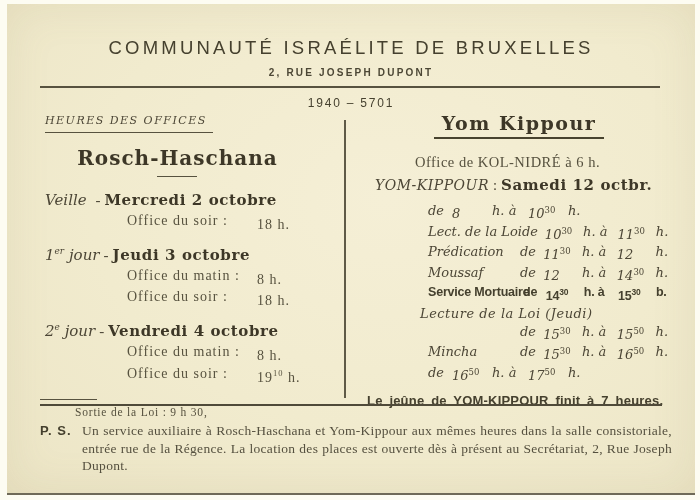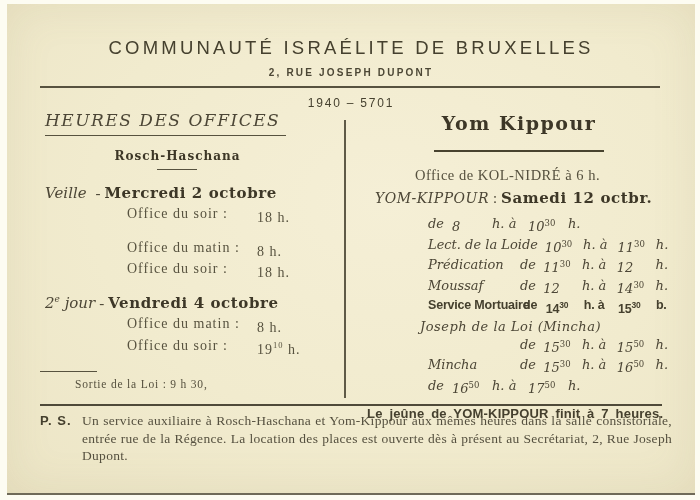--- a/index.html
+++ b/index.html
@@ -30,28 +30,28 @@
   .year{
     position:absolute;top:92px;left:0;width:100%;text-align:center;
     font-family:"Liberation Sans", sans-serif;
     font-size:12px;letter-spacing:1.8px;color:#46412f;font-weight:500;
   }
   
   .leftcol{position:absolute;left:38px;top:106px;width:295px;}
   .heures{
     display:inline-block;
     font-family:"DejaVu Serif", serif;font-style:italic;
-    font-size:17px;letter-spacing:1.5px;color:#4c4636;
+    font-size:11px;letter-spacing:1.5px;color:#4c4636;
     border-bottom:1.5px solid #57523f;padding:0 6px 5px 0;
     margin-bottom:13px;
   }
   .rosch{
     width:265px;text-align:center;
     font-family:"DejaVu Serif", serif;font-weight:bold;
-    font-size:12px;letter-spacing:1px;color:#3d3727;
+    font-size:20px;letter-spacing:1px;color:#3d3727;
     margin-bottom:6px;
   }
   .minirule{width:40px;height:1px;background:#57523f;margin:0 0 14px 112px;}
   .group{margin-bottom:13px;}
   .gdate{font-size:15px;margin-bottom:3px;white-space:nowrap;}
   .glabel{font-family:"DejaVu Serif", serif;font-style:italic;font-size:15px;color:#4c4636;}
   .glabel sup{font-size:9px;}
   .gsep{margin:0 4px;color:#4c4636;}
   .gbold{font-family:"DejaVu Serif", serif;font-weight:bold;font-size:15px;letter-spacing:0.6px;color:#3d3727;}
   .gline{display:flex;margin-left:82px;width:225px;font-size:14px;letter-spacing:1px;color:#57523f;line-height:17.5px;}
@@ -62,21 +62,21 @@
   .sortie{margin-left:30px;font-size:11.5px;letter-spacing:0.8px;color:#55503e;}
   
   .vline{position:absolute;left:337px;top:116px;width:1.5px;height:278px;background:#5f5a47;}
   
   .rightcol{position:absolute;left:358px;top:108px;width:308px;}
   .yk-wrap{text-align:center;margin-bottom:15px;}
   .yktitle{
     display:inline-block;
     font-family:"DejaVu Serif", serif;font-weight:bold;
     font-size:19px;letter-spacing:1.5px;color:#3d3727;
-    border-bottom:2px solid #48432f;padding:0 8px 16px 8px;
+    border-bottom:2px solid #48432f;padding:0 8px 3px 8px;
   }
   .rveille{margin-left:18px;font-size:15px;margin-bottom:3px;white-space:nowrap;}
   .rkol{margin-left:50px;font-size:14.5px;letter-spacing:0.5px;color:#55503e;margin-bottom:5px;}
   .rday{margin-left:10px;font-size:14.5px;margin-bottom:8px;white-space:nowrap;}
   .rday .glabel{font-size:14px;letter-spacing:0.5px;}
   .sched{margin-left:63px;}
   .row{display:flex;line-height:17.2px;font-family:"DejaVu Serif", serif;font-style:italic;font-size:13px;color:#4c4636;white-space:nowrap;}
   .row .name{width:95px;}
   .row .de{width:24px;}
   .row .ts{width:40px;}
@@ -87,21 +87,21 @@
   .row.sans{font-family:"Liberation Sans", sans-serif;font-style:normal;font-weight:bold;font-size:12.5px;letter-spacing:-0.2px;color:#45402e;}
   .row.full .name{display:block;width:auto;margin-left:-8px;letter-spacing:0.5px;}
   .fastend{
     margin-top:9px;margin-left:2px;width:296px;
     font-family:"Liberation Sans", sans-serif;font-weight:bold;
     font-size:13px;color:#45402e;word-spacing:3px;letter-spacing:0.2px;
     white-space:nowrap;
   }
   
   .hr2{position:absolute;top:400px;left:33px;width:622px;height:1.5px;background:#4f4a39;}
-  .ps{position:absolute;top:408px;left:33px;width:632px;display:flex;}
+  .ps{position:absolute;top:418px;left:33px;width:632px;display:flex;}
   .pslabel{
     font-family:"Liberation Sans", sans-serif;font-weight:bold;
     font-size:13px;letter-spacing:1px;color:#45402e;width:42px;flex:none;padding-top:1px;
   }
   .pstext{
     font-size:13.5px;line-height:17.5px;letter-spacing:0.3px;color:#55503f;
     text-align:justify;
   }
 </style>
 </head>
@@ -123,20 +123,23 @@
       <div class="gdate">
         <span class="glabel"><span>Veille</span><sup></sup> <span></span></span><span class="gsep">-</span><span class="gbold">Mercredi 2 octobre</span>
       </div>
       <div class="gline">
         <span class="gname">Office du soir :</span>
         <span class="gtime"><span>18</span><sup></sup> <span>h.</span></span>
       </div>
     </div>
 
     <div class="group">
+      <div class="gdate">
+        <span class="glabel"><span>1</span><sup>er</sup> <span>jour</span></span><span class="gsep">-</span><span class="gbold">Jeudi 3 octobre</span>
+      </div>
       <div class="gline">
         <span class="gname">Office du matin :</span>
         <span class="gtime"><span>8</span><sup></sup> <span>h.</span></span>
       </div>
       <div class="gline">
         <span class="gname">Office du soir :</span>
         <span class="gtime"><span>18</span><sup></sup> <span>h.</span></span>
       </div>
     </div>
 
@@ -210,21 +213,21 @@
         <div class="row sans">
           <span class="name">Service Mortuaire</span>
           <span class="de c">de</span>
           <span class="ts c"><span>14</span><sup>30</sup></span>
           <span class="mid c">h. à</span>
           <span class="te c"><span>15</span><sup>30</sup></span>
           <span class="unit c">b.</span>
         </div>
 
         <div class="row full">
-          <span class="name">Joseph de la Loi (Mincha)</span>
+          <span class="name">Lecture de la Loi (Jeudi)</span>
 
         </div>
 
         <div class="row">
           <span class="name"></span>
           <span class="de c">de</span>
           <span class="ts c"><span>15</span><sup>30</sup></span>
           <span class="mid c">h. à</span>
           <span class="te c"><span>15</span><sup>50</sup></span>
           <span class="unit c">h.</span>

